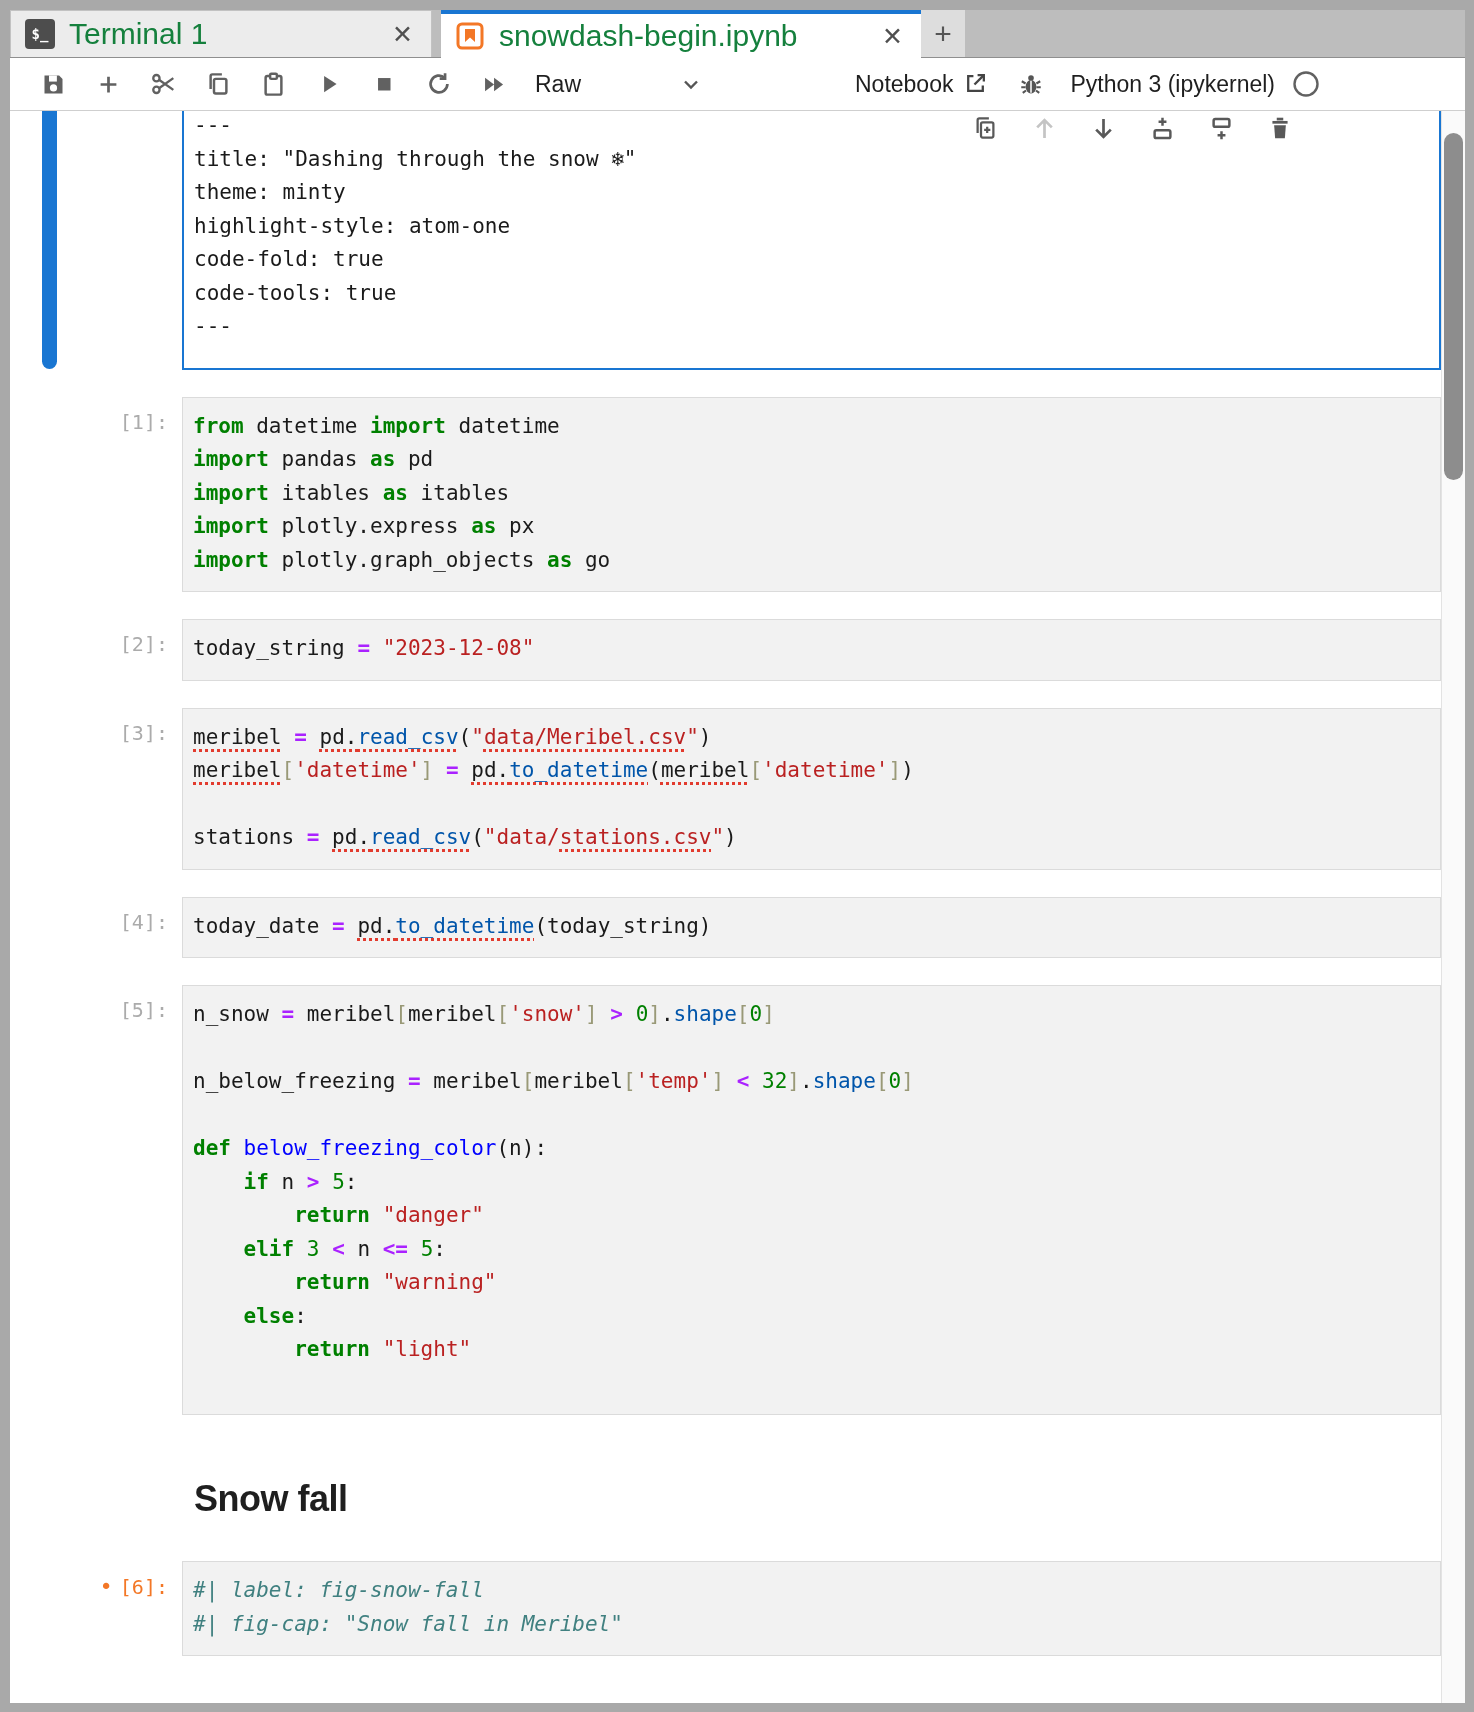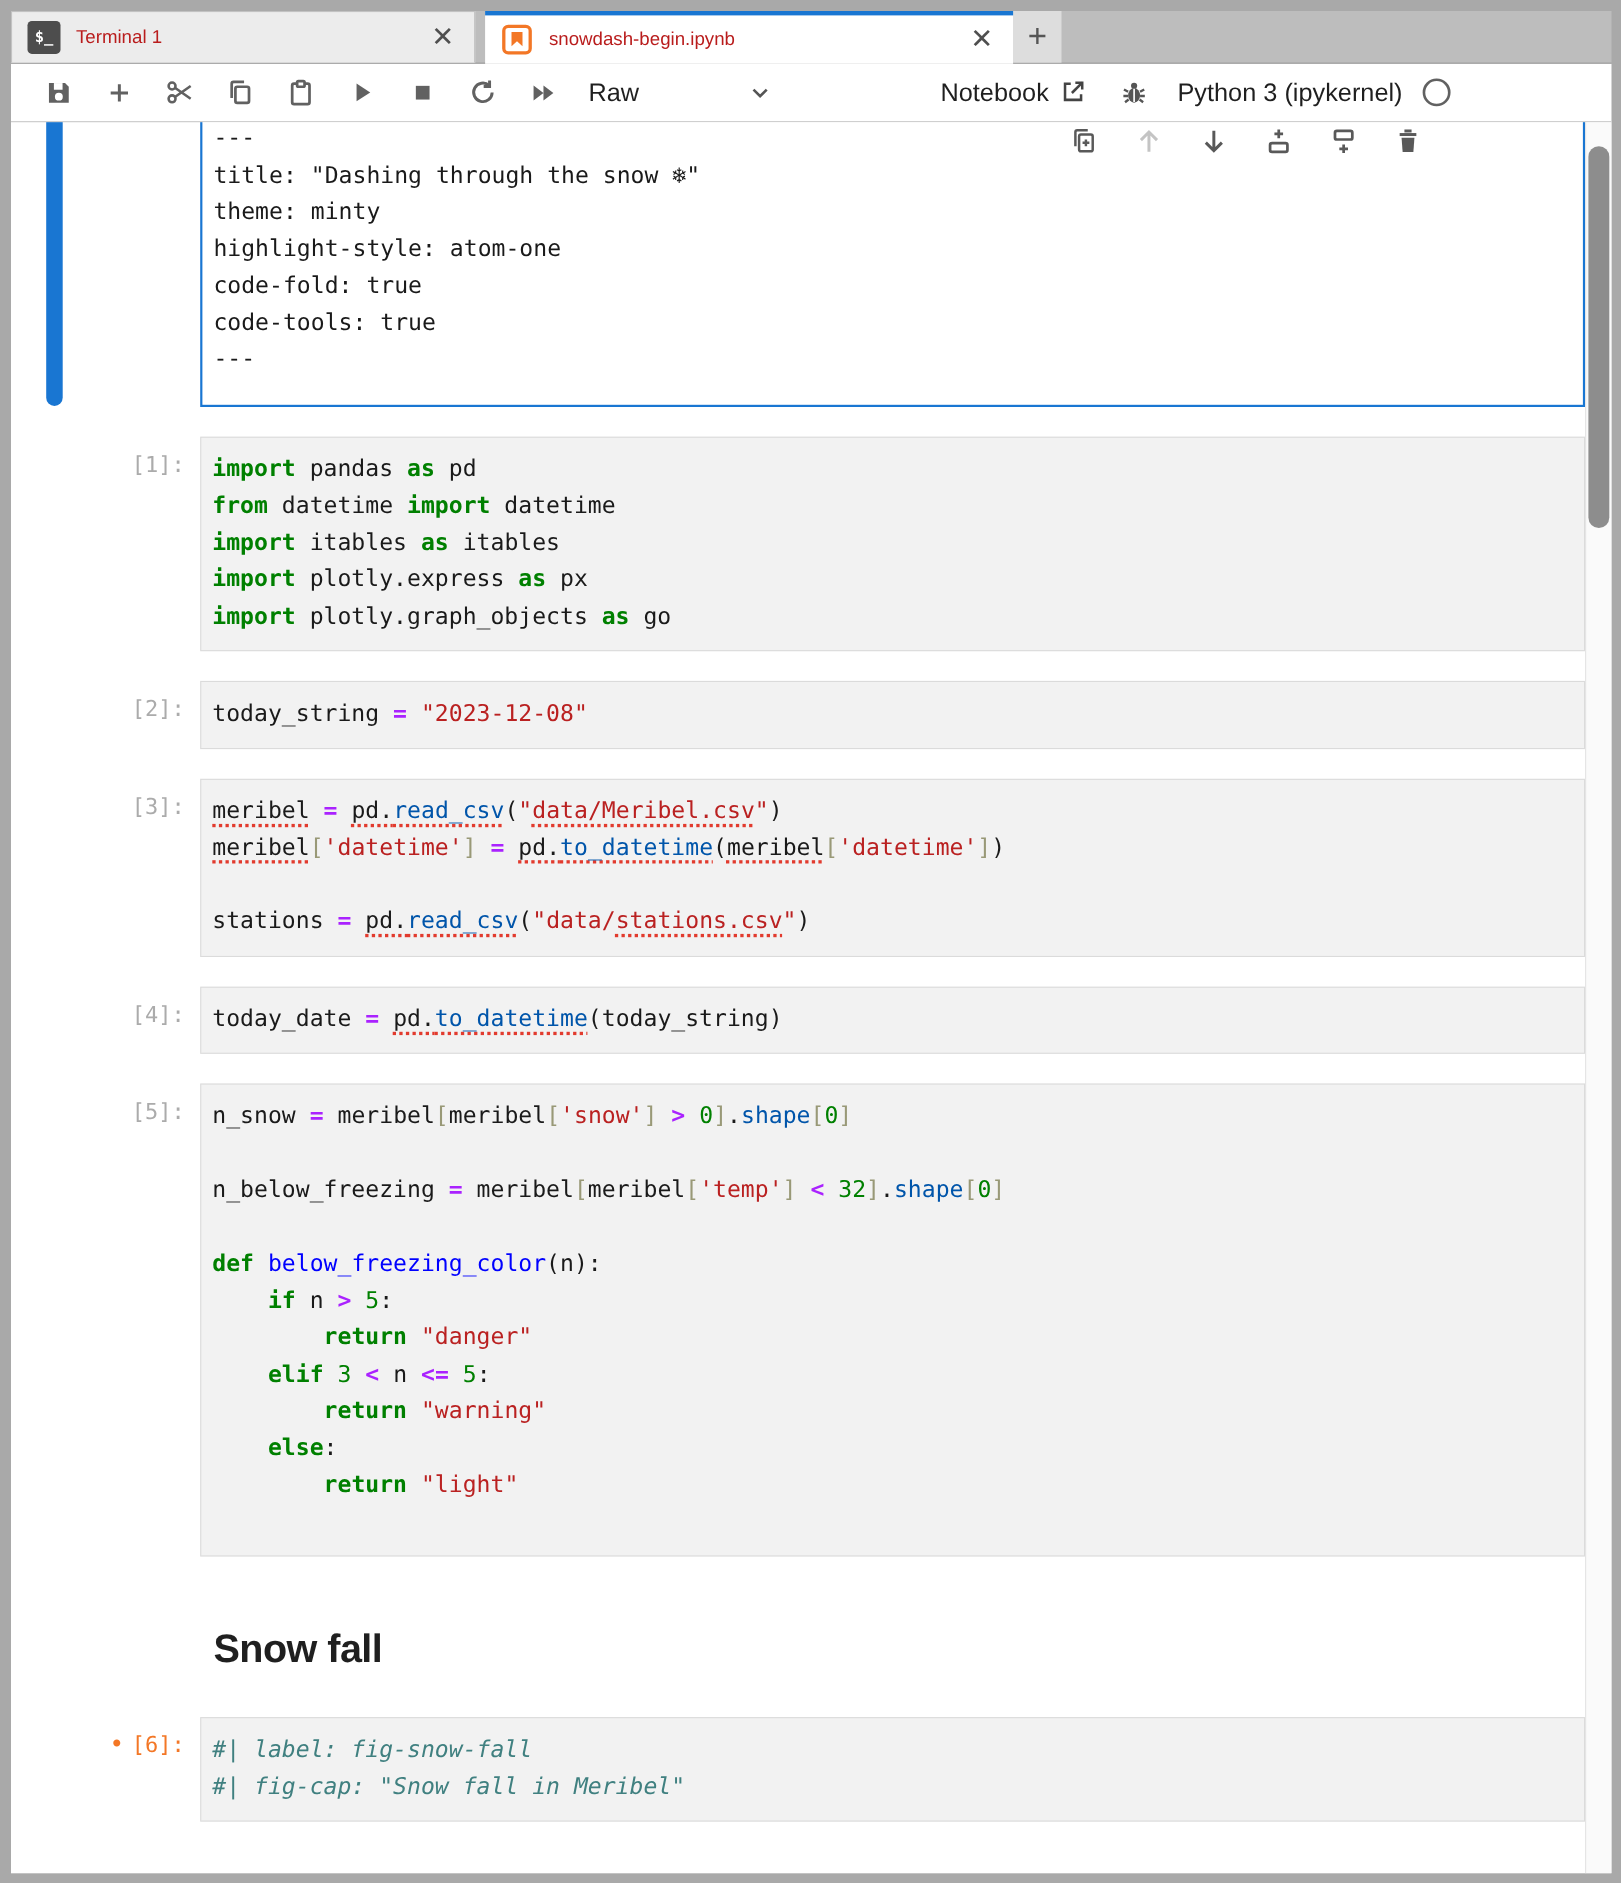--- a/index.html
+++ b/index.html
@@ -11,21 +11,21 @@
   }
   .app { position:absolute; left:10px; top:10px; width:1455px; height:1693px;
          display:flex; flex-direction:column; }
 
   
   .tabbar { height:48px; background:#bdbdbd; display:flex; align-items:stretch;
             border-bottom:1px solid #8f8f8f; position:relative; }
   .tab { display:flex; align-items:center; gap:14px; padding:0 14px; }
   .tab.inactive { width:422px; background:#ececec; border:1px solid #c2c2c2; border-bottom:none; margin-right:9px; }
   .tab.active { width:480px; background:#ffffff; border-top:4px solid #1976d2; margin-bottom:-1px; z-index:2; }
-  .tab-label { font-size:17px; color:#b91c1c; flex:1; white-space:nowrap; overflow:hidden; }
+  .tab-label { font-size:30px; color:#15803d; flex:1; white-space:nowrap; overflow:hidden; }
   .tab-close { color:#4f4f4f; font-size:25px; line-height:1; padding:0 4px; cursor:default; }
   .term-ico { width:30px; height:30px; flex:none; background:#4d4d4d; color:#ffffff; border-radius:4px;
               display:flex; align-items:center; justify-content:center;
               font-family:"DejaVu Sans Mono", monospace; font-size:14px; font-weight:bold; }
   .newtab { width:44px; background:#dddddd; display:flex; align-items:center; justify-content:center;
             font-size:30px; color:#555; font-weight:300; }
 
   
   .toolbar { height:53px; background:#ffffff; border-bottom:1px solid #cfcfcf;
              display:flex; align-items:center; padding:0 10px 0 16px; position:relative; z-index:3; }
@@ -204,22 +204,22 @@
             <div class="cm-line"><span class="tok-plain">highlight-style: atom-one</span></div>
             <div class="cm-line"><span class="tok-plain">code-fold: true</span></div>
             <div class="cm-line"><span class="tok-plain">code-tools: true</span></div>
             <div class="cm-line"><span class="tok-plain">---</span></div>
           </div>
           <div class="collapser"></div>
         </div>
         <div class="cell-row">
           <div class="gutter">[1]:</div>
           <div class="editor">
+            <div class="cm-line"><span class="tok-kw">from</span><span class="tok-plain"> datetime </span><span class="tok-kw">import</span><span class="tok-plain"> datetime</span></div>
             <div class="cm-line"><span class="tok-kw">import</span><span class="tok-plain"> pandas </span><span class="tok-kw">as</span><span class="tok-plain"> pd</span></div>
-            <div class="cm-line"><span class="tok-kw">from</span><span class="tok-plain"> datetime </span><span class="tok-kw">import</span><span class="tok-plain"> datetime</span></div>
             <div class="cm-line"><span class="tok-kw">import</span><span class="tok-plain"> itables </span><span class="tok-kw">as</span><span class="tok-plain"> itables</span></div>
             <div class="cm-line"><span class="tok-kw">import</span><span class="tok-plain"> plotly.express </span><span class="tok-kw">as</span><span class="tok-plain"> px</span></div>
             <div class="cm-line"><span class="tok-kw">import</span><span class="tok-plain"> plotly.graph_objects </span><span class="tok-kw">as</span><span class="tok-plain"> go</span></div>
           </div>
         </div>
         <div class="cell-row">
           <div class="gutter">[2]:</div>
           <div class="editor">
             <div class="cm-line"><span class="tok-plain">today_string </span><span class="tok-op">=</span><span class="tok-plain"> </span><span class="tok-str">"2023-12-08"</span></div>
           </div>

